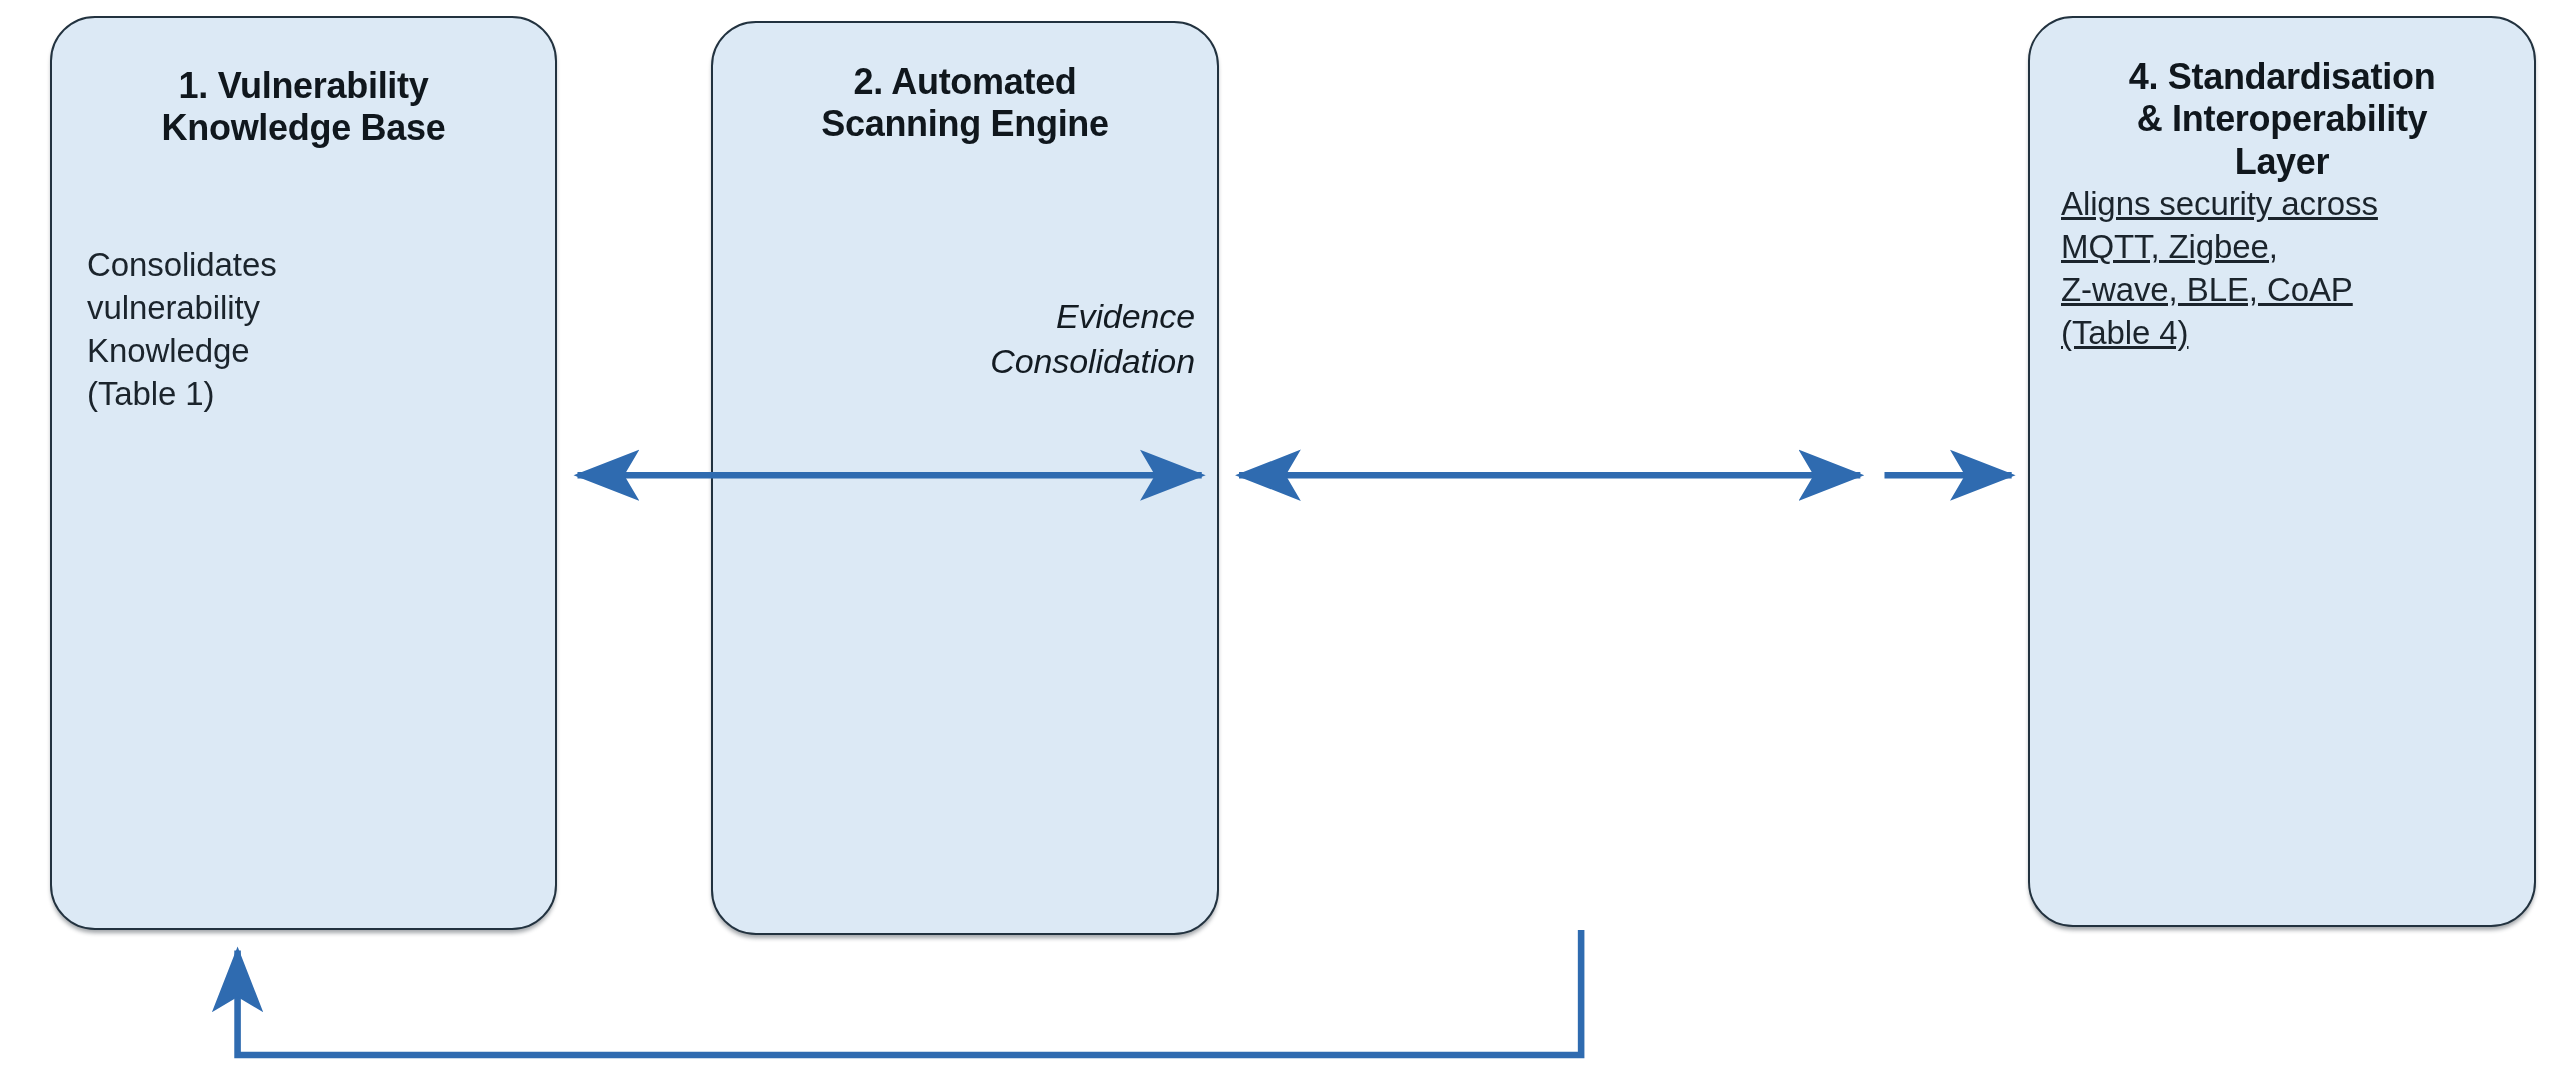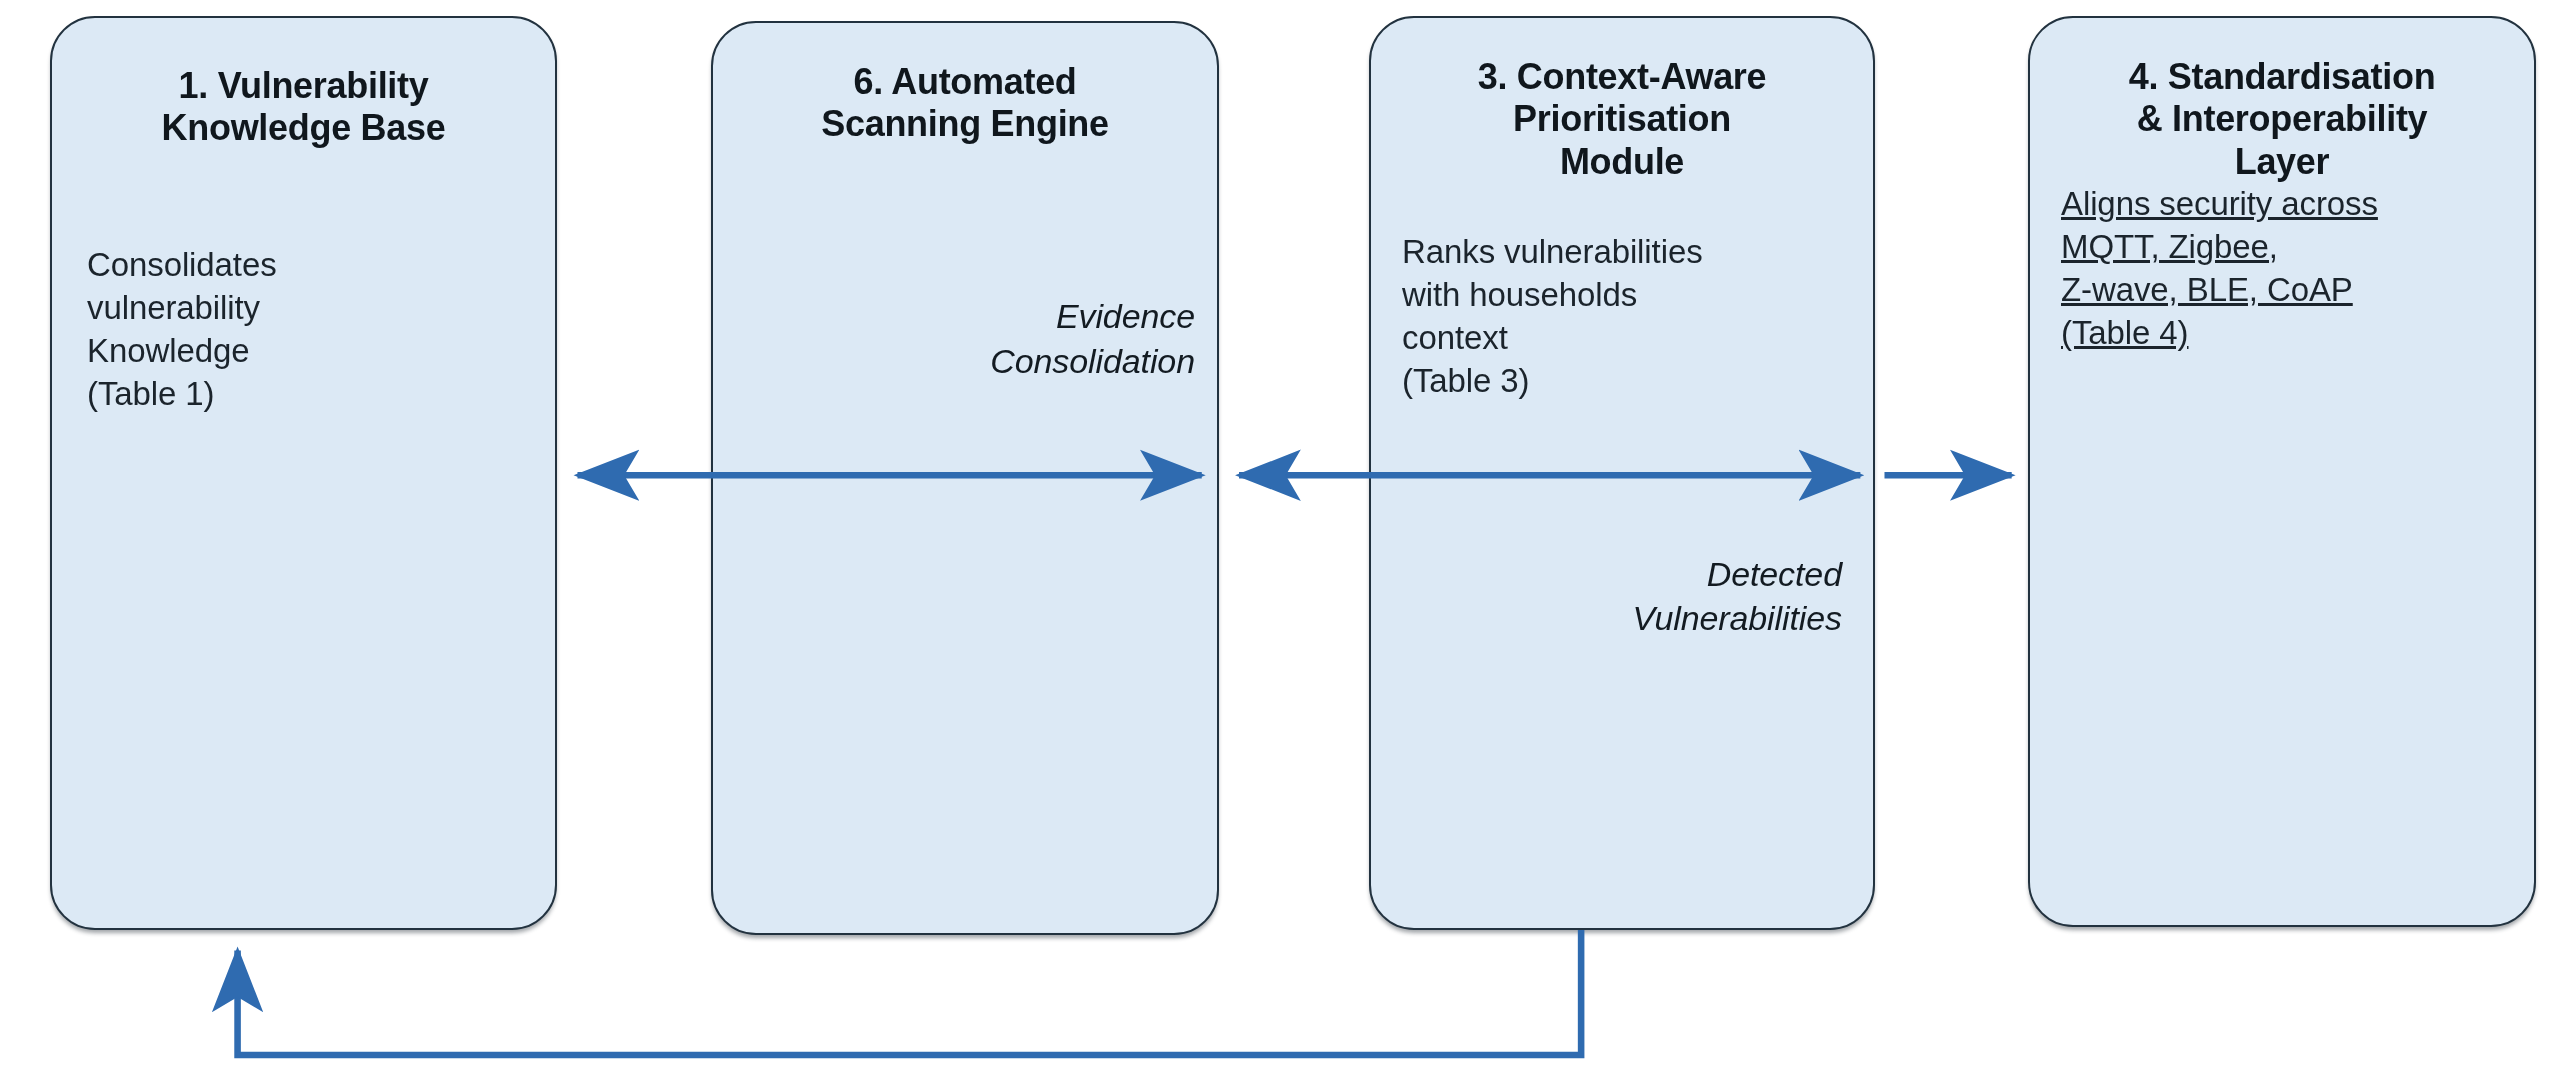--- a/index.html
+++ b/index.html
@@ -101,37 +101,26 @@
   <div class="node" id="node-1">
     <div class="node-title">1. Vulnerability
 Knowledge Base</div>
     <div class="node-body">Consolidates
 vulnerability
 Knowledge
 (Table 1)</div>
   </div>
 
   <div class="node" id="node-2">
-    <div class="node-title">6. Automated
+    <div class="node-title">2. Automated
 Scanning Engine</div>
     <div class="node-tag">Evidence
 Consolidation</div>
   </div>
 
-  <div class="node" id="node-3">
-    <div class="node-title">3. Context-Aware
-Prioritisation
-Module</div>
-    <div class="node-body">Ranks vulnerabilities
-with households
-context
-(Table 3)</div>
-    <div class="node-tag">Detected
-Vulnerabilities</div>
-  </div>
 
   <div class="node" id="node-4">
     <div class="node-title">4. Standardisation
 &amp; Interoperability
 Layer</div>
     <div class="node-body">Aligns security across
 MQTT, Zigbee,
 Z-wave, BLE, CoAP
 (Table 4)</div>
   </div>

